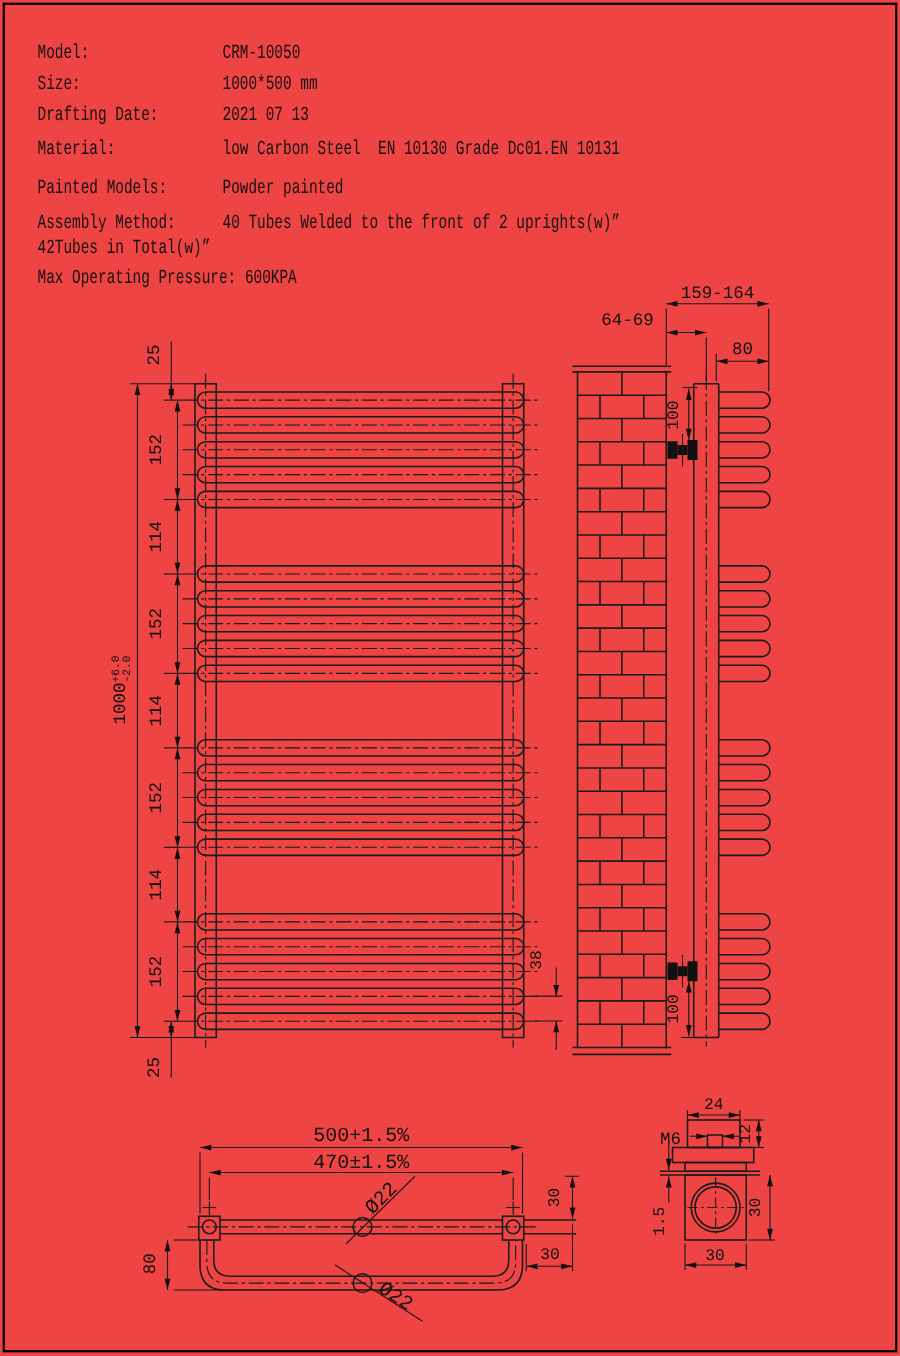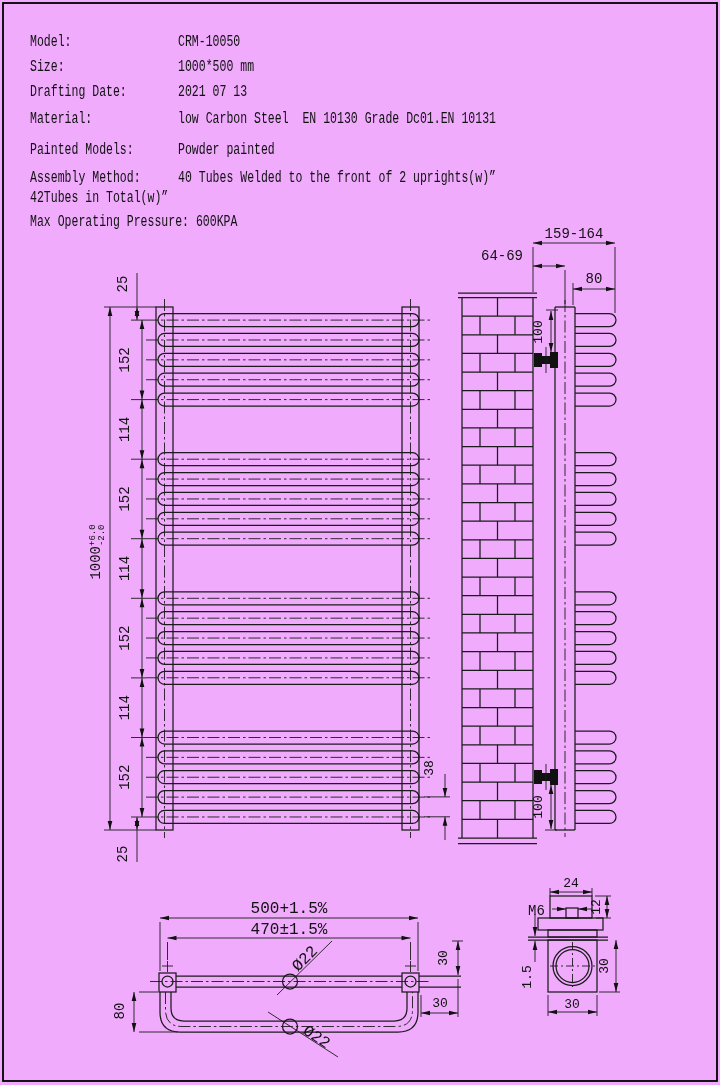--- a/index.html
+++ b/index.html
@@ -1,16 +1,16 @@
 <!DOCTYPE html>
 <html><head>
 <meta charset="utf-8">
 <style>
   html,body{margin:0;padding:0;background:#e8e8e8;}
-  .page{position:relative;width:720px;height:1085px;background:#f0abfc;overflow:hidden;
+  .page{position:relative;width:720px;height:1085px;background:#ef4444;overflow:hidden;
         font-family:"Liberation Mono","DejaVu Sans Mono",monospace;text-align:right;}
   .spec{position:absolute;white-space:pre;font-size:16px;color:#111;
         transform:scaleX(0.72);transform-origin:0 0;letter-spacing:0;}
   svg{position:absolute;left:0;top:0;}
   svg text{fill:#111;font-family:"Liberation Mono","DejaVu Sans Mono",monospace;}
   .s{stroke:#1b1b1b;stroke-width:1.25;fill:none;}
   .d{stroke:#1b1b1b;stroke-width:0.9;fill:none;}
   .c{stroke:#1b1b1b;stroke-width:0.9;fill:none;stroke-dasharray:12 3 2.5 3;}
   .cc{stroke:#1b1b1b;stroke-width:0.9;fill:none;stroke-dasharray:8 3 2 3;}
   .b{stroke:#000;stroke-width:1.8;fill:none;}

